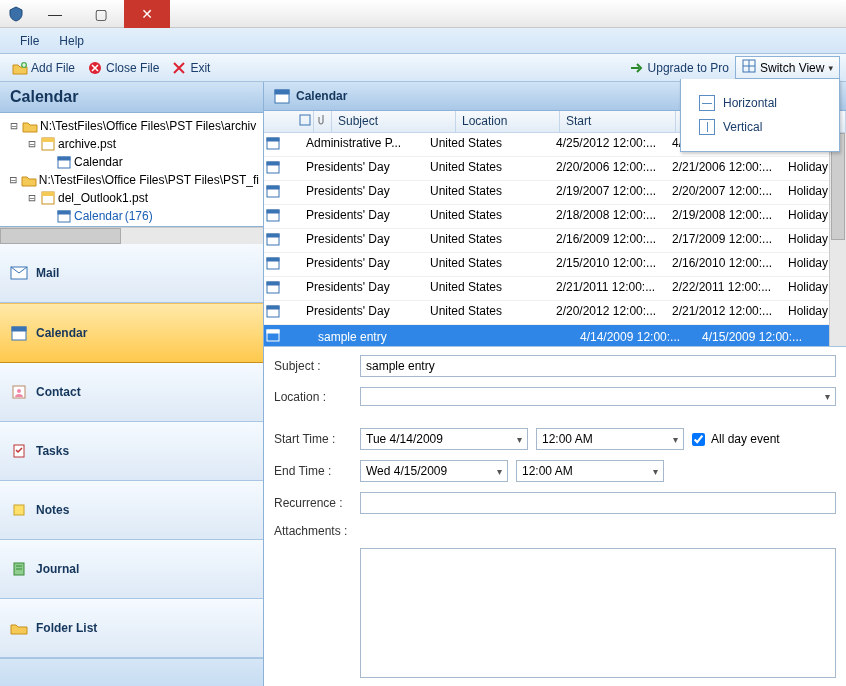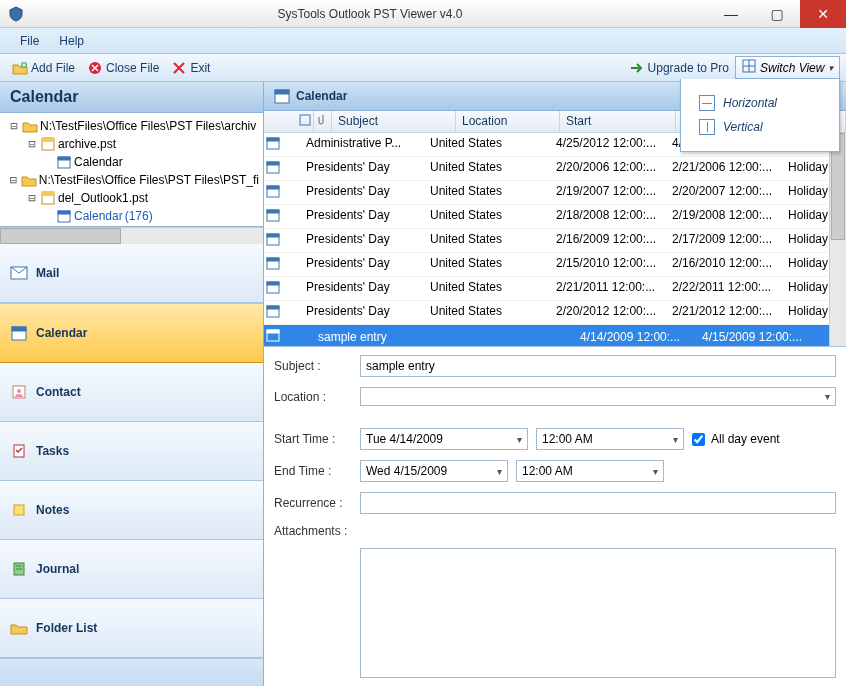--- a/index.html
+++ b/index.html
@@ -15,21 +15,21 @@
 
 
 .menubar { height: 26px; background: linear-gradient(#e3f0fb,#d3e5f7); border-bottom: 1px solid #a5c3e0; display: flex; align-items: center; padding: 0 10px; }
 .menubar .menu-item { padding: 4px 10px; color: #1a3d6b; cursor:pointer; }
 
 
 .toolbar { height: 28px; background: linear-gradient(#f2f8fd,#d8e8f7); border-bottom: 1px solid #a5c3e0; display: flex; align-items: center; padding: 0 6px; }
 .toolbar .tbtn { display: flex; align-items: center; padding: 2px 6px; color: #1a3d6b; cursor:pointer; gap:3px; }
 .toolbar .spacer { flex: 1; }
 .tbtn .ic { width:16px; height:16px; display:flex;align-items:center;justify-content:center; }
-.switch-view-wrap { position: relative; font-style: italic; }
+.switch-view-wrap { position: relative; }
 .switch-view-btn { border:1px solid #8db2d8; background:linear-gradient(#fdfefe,#e5eff9); padding:2px 6px; display:flex;align-items:center;gap:4px; }
 .switch-dropdown { position:absolute; top:100%; right:0; background:#fff; border:1px solid #8db2d8; border-top:none; width:160px; z-index:10; box-shadow:1px 2px 3px rgba(0,0,0,.2); padding:12px; }
 .switch-dropdown .opt { display:flex; align-items:center; padding:4px 6px; gap:8px; color:#1a3d6b; cursor:pointer; }
 .switch-dropdown .opt-ic { width:16px; height:16px; border:1px solid #5a8ec2; background:#fff; position:relative; }
 .ic-h::after { content:""; position:absolute; left:2px; right:2px; top:50%; border-top:1px solid #5a8ec2; }
 .ic-v::after { content:""; position:absolute; top:2px; bottom:2px; left:50%; border-left:1px solid #5a8ec2; }
 
 
 .mainrow { display:flex; height: calc(100% - 28px - 26px - 28px); }
 
@@ -102,21 +102,20 @@
 </style>
 </head>
 <body>
 
 <div class="titlebar">
   <div class="app-icon">
     <svg width="16" height="16" viewBox="0 0 16 16">
         <path d="M8 1 L14 4 V8 C14 12 11 14 8 15 C5 14 2 12 2 8 V4 Z" fill="#3a6fa8" stroke="#1f4a77"></path>
       </svg>
   </div>
-  <div class="title">SysTools Outlook PST Viewer v4.0</div>
   <div class="win-btns">
     <div class="win-btn">—</div>
     <div class="win-btn">▢</div>
     <div class="win-btn close">✕</div>
   </div>
 </div>
 
 <div class="menubar">
   <div class="menu-item">File</div>
   <div class="menu-item">Help</div>

